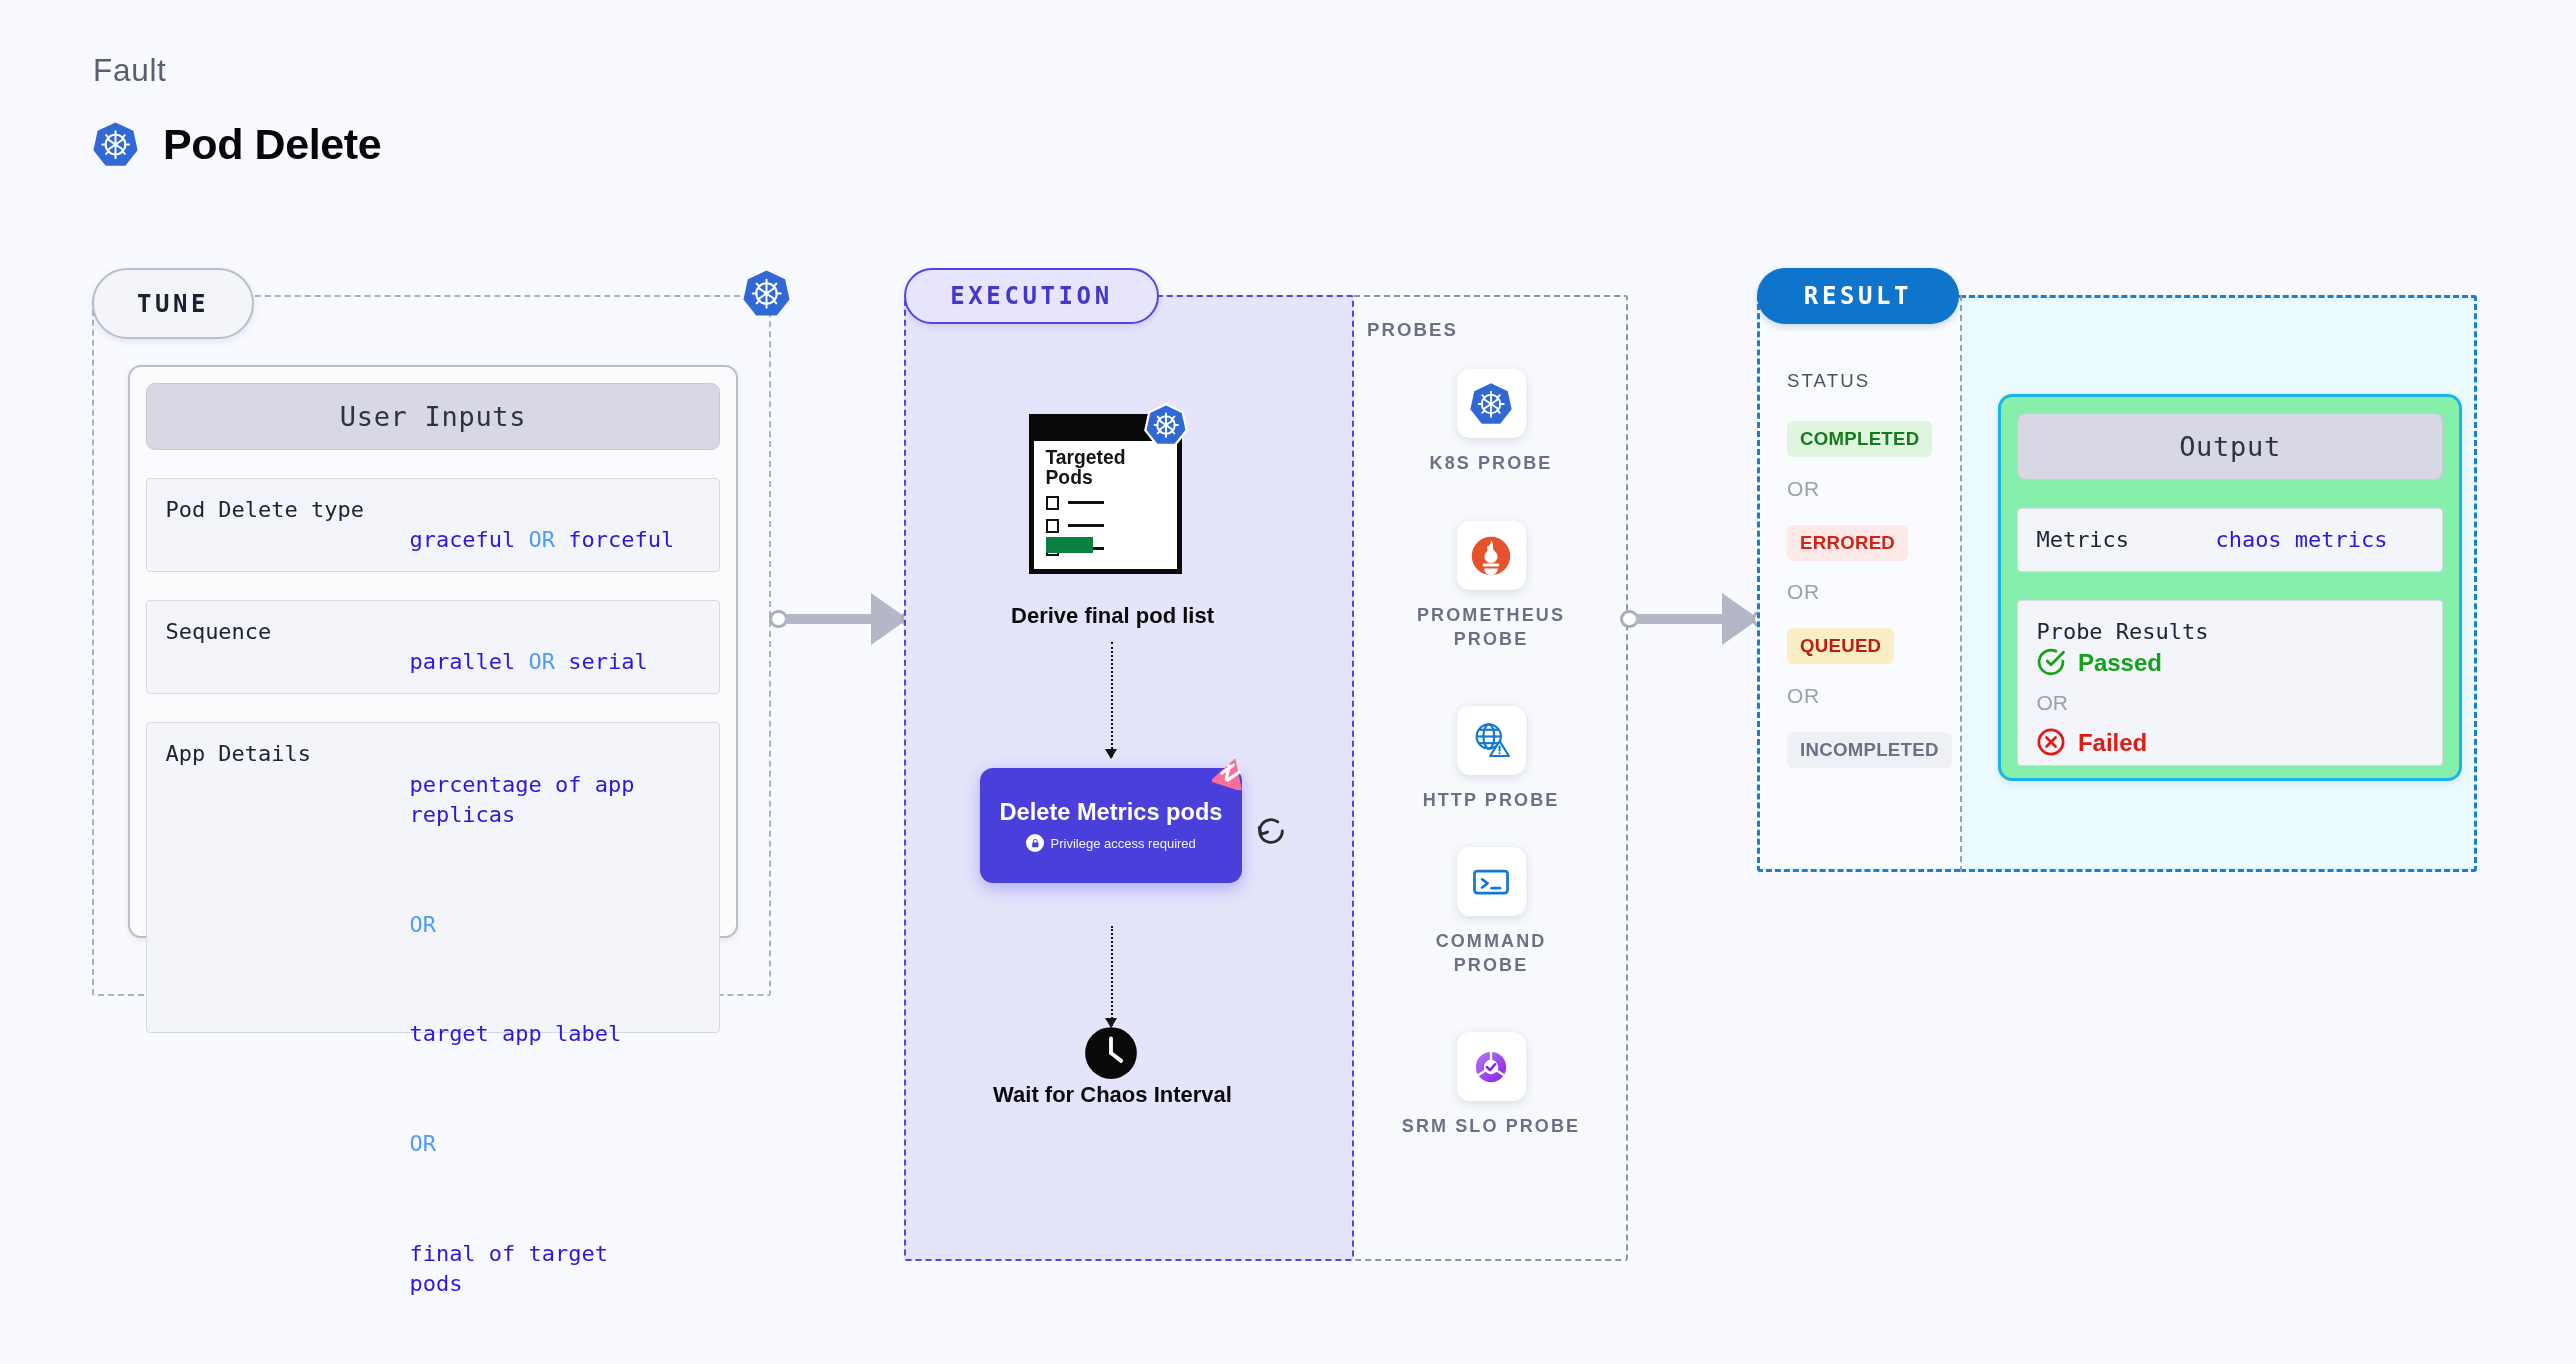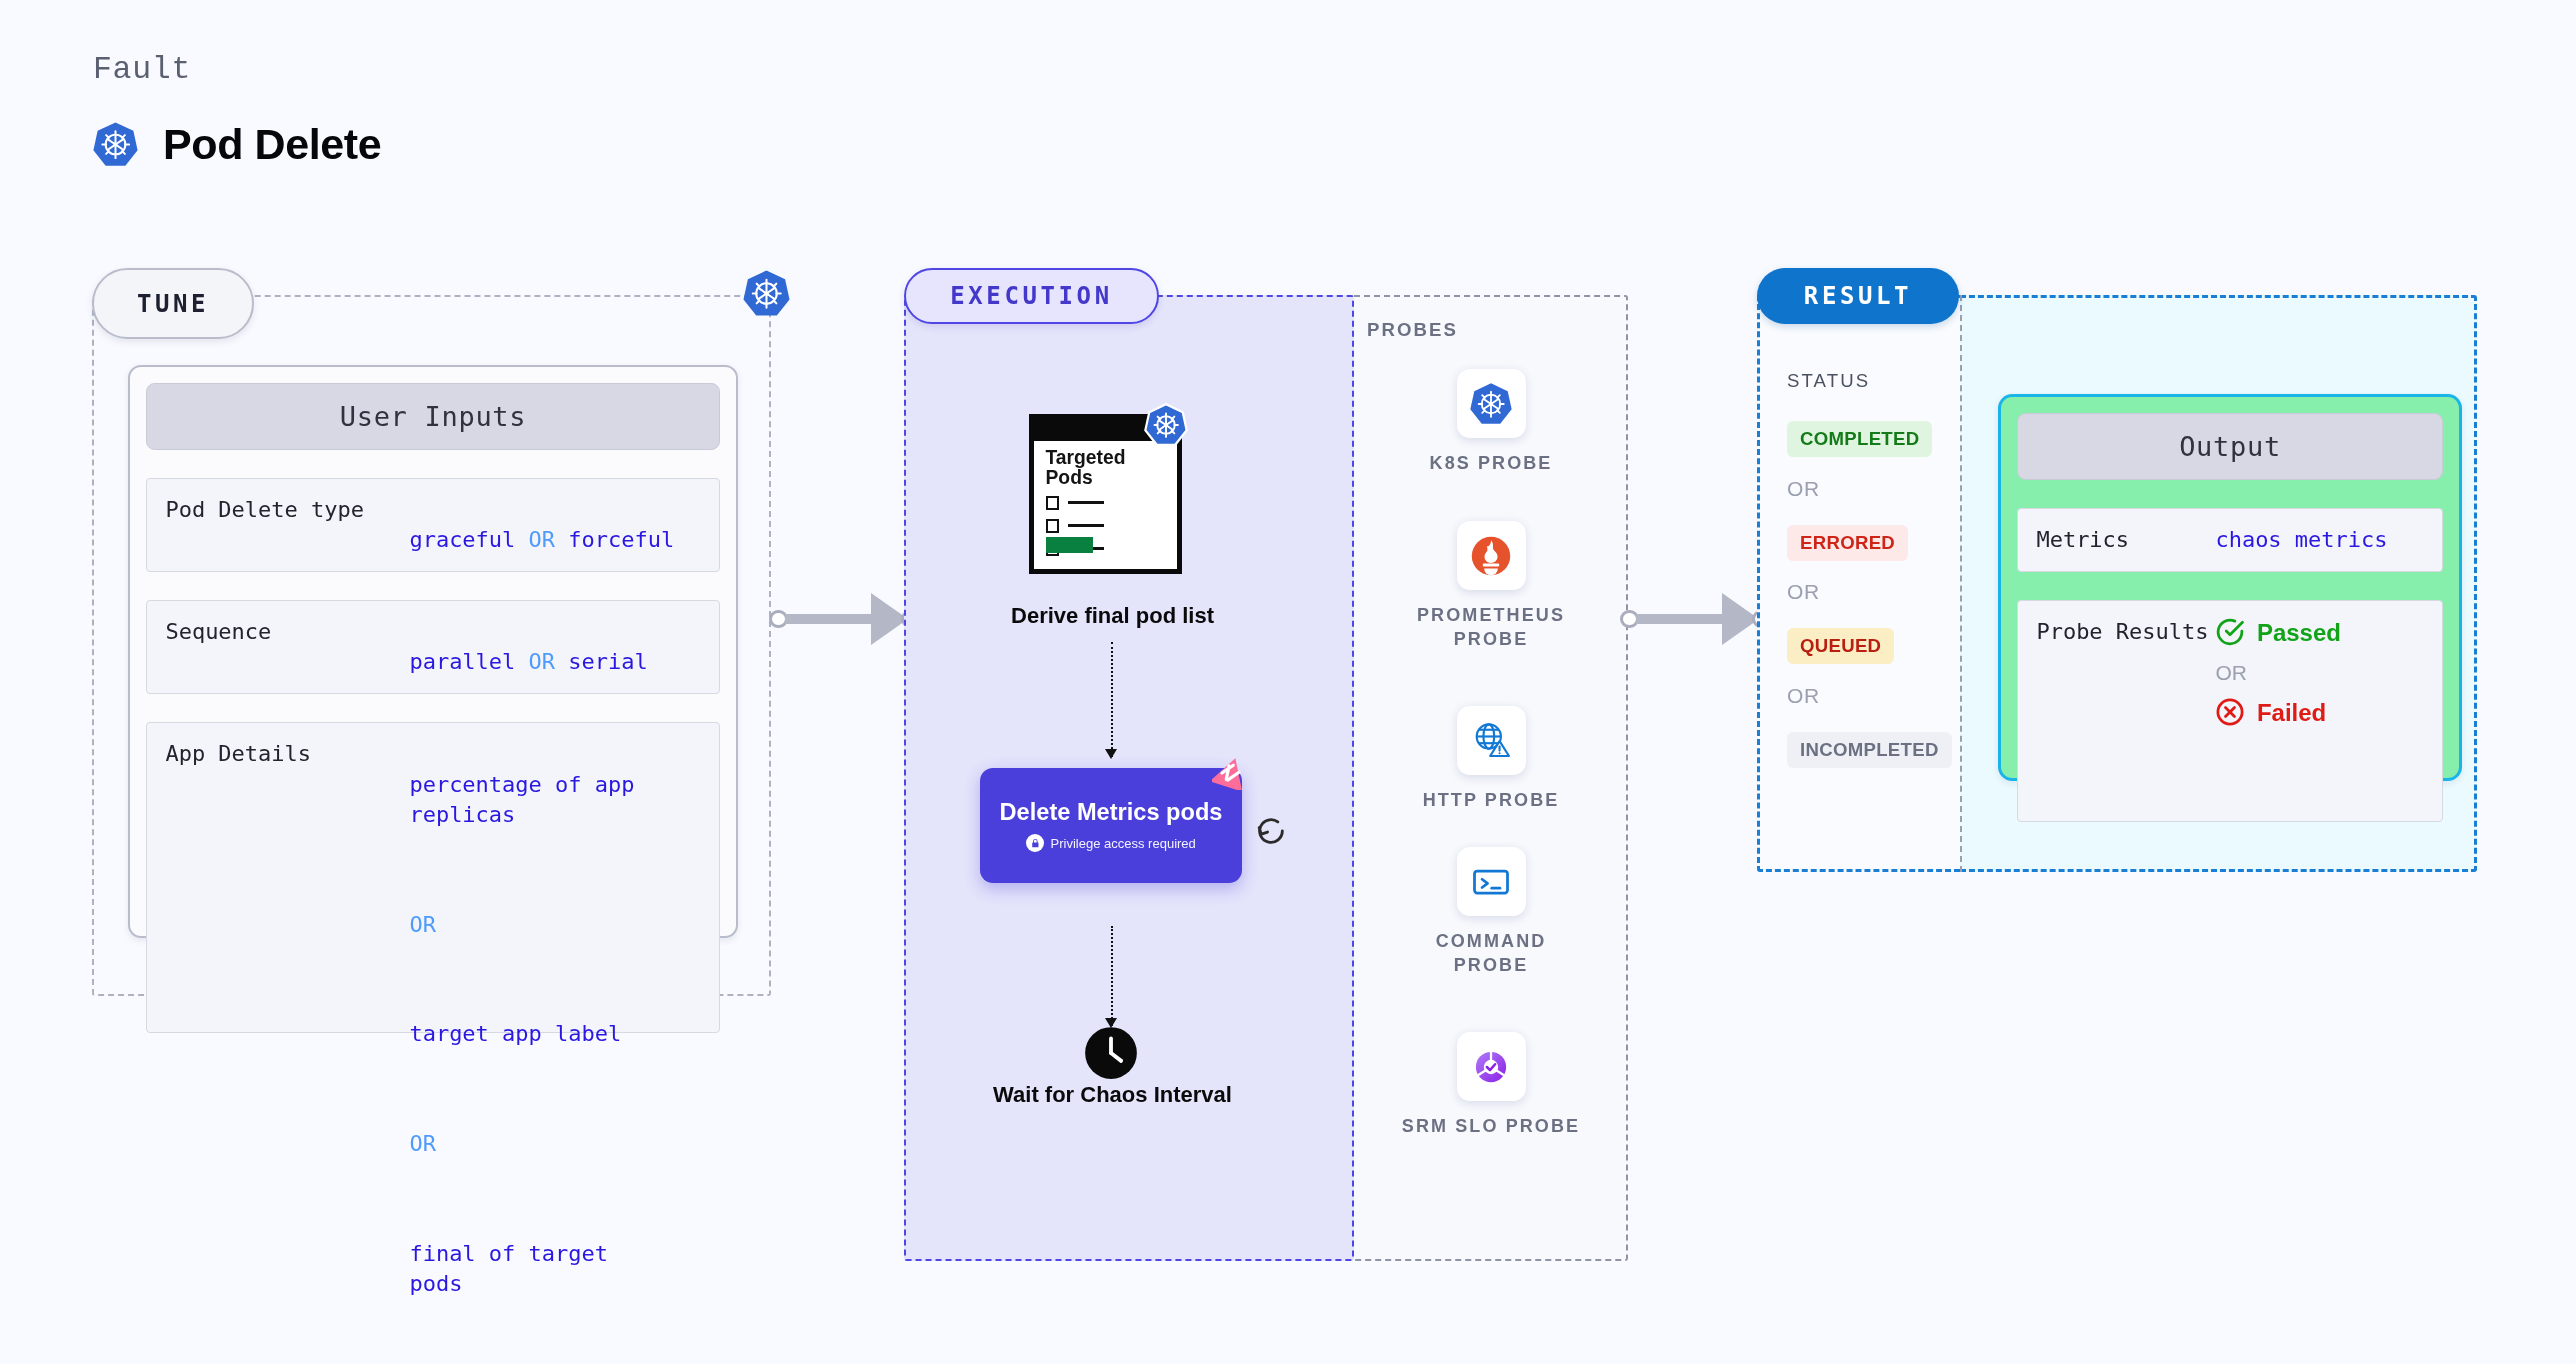--- a/index.html
+++ b/index.html
@@ -7,21 +7,21 @@
     width: 2576px; height: 1365px;
     background: #f9faff;
     font-family: "Liberation Sans", sans-serif;
     overflow: hidden;
   }
   .canvas { position: relative; width: 2576px; height: 1365px; }
 
   
   .hdr-fault {
     position: absolute; left: 93px; top: 52px;
-    font-family: Liberation Mono, monospace;
+    font-family: Liberation Sans, sans-serif;
     font-size: 31.5px; color: #5a6070; letter-spacing: 0.7px;
   }
   .hdr-row {
     position: absolute; left: 92px; top: 120px;
     display: flex; align-items: center; gap: 24px;
   }
   .hdr-title {
     font-size: 43px; font-weight: bold; color: #05070a;
     letter-spacing: -0.4px;
   }
@@ -571,21 +571,21 @@
   <div class="badge b-incompl">INCOMPLETED</div>
 
   <div class="card card-output">
     <div class="card-head">Output</div>
 
     <div class="kv-row">
       <div class="kv-key" style="width:179px;">Metrics</div>
       <div class="kv-val">chaos metrics</div>
     </div>
 
-    <div class="kv-row" style="height:222px;">
+    <div class="kv-row" style="height:166px;flex-direction:column;">
       <div class="kv-key" style="width:179px;">Probe Results</div>
       <div class="pr-val">
         <div class="pr-line">
           <span>
             <svg width="30" height="30" viewBox="0 0 24 24" fill="none" stroke="#12a319" stroke-width="2.2" stroke-linecap="round" stroke-linejoin="round">
               <path d="M21.5 11.2V12a9.5 9.5 0 1 1-5.6-8.7"></path>
               <polyline points="22,4.2 12,14.2 9,11.2"></polyline>
             </svg>
           </span>
           <span class="pr-text pr-pass">Passed</span>

